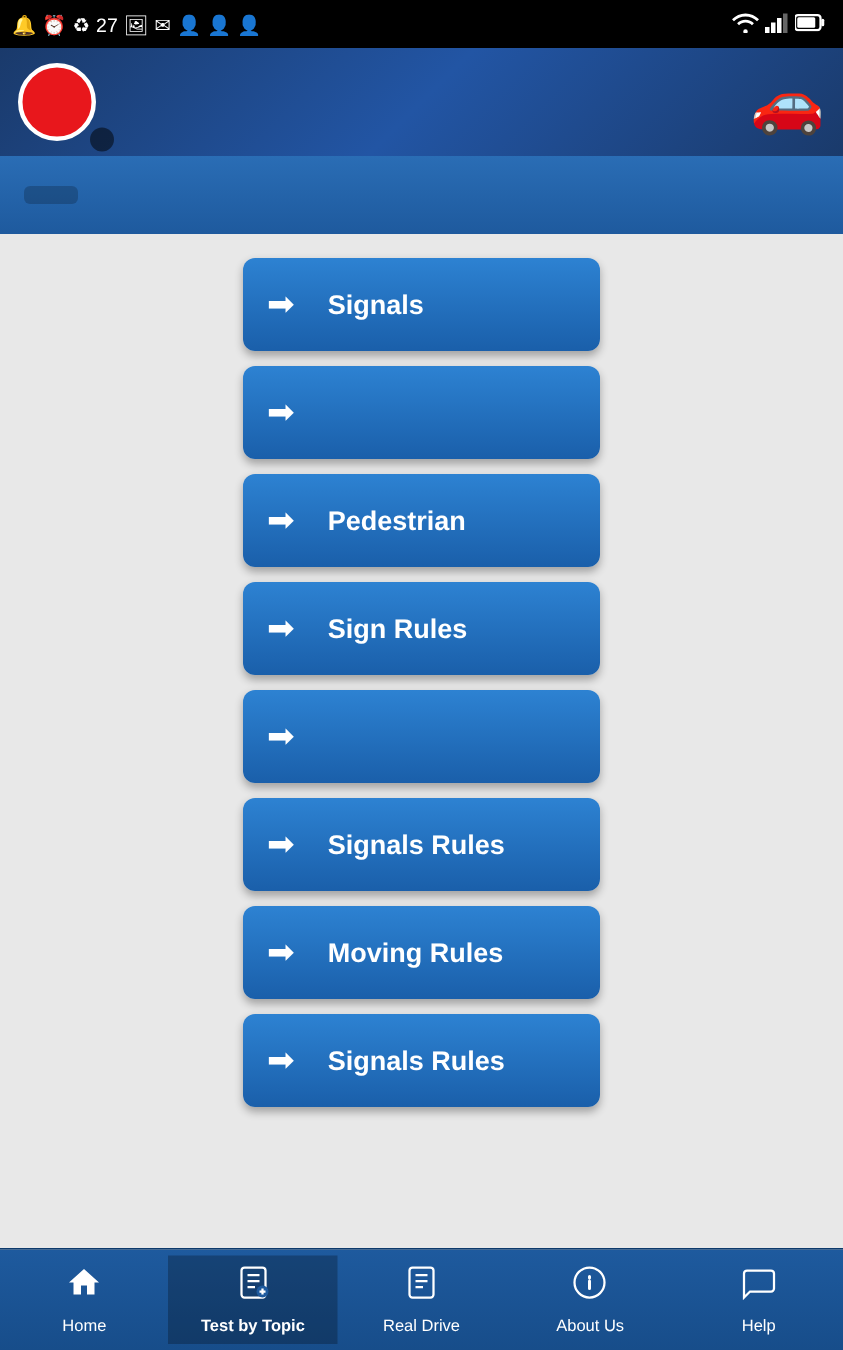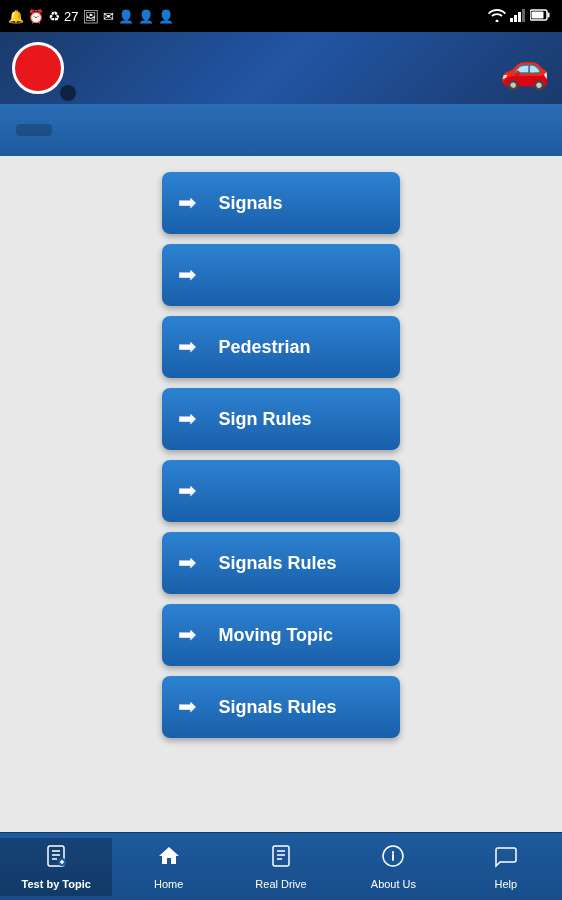--- a/index.html
+++ b/index.html
@@ -260,45 +260,45 @@
   </button>
     <button class="category-btn">
     <span class="btn-arrow">➡</span>
   </button>
     <button class="category-btn">
     <span class="btn-arrow">➡</span>
     <span class="btn-label">Signals Rules</span>
   </button>
     <button class="category-btn">
     <span class="btn-arrow">➡</span>
-    <span class="btn-label">Moving Topic</span>
+    <span class="btn-label">Moving Rules</span>
   </button>
     <button class="category-btn">
     <span class="btn-arrow">➡</span>
     <span class="btn-label">Signals Rules</span>
   </button>
   </div>
 
 <div id="bottom-nav">
-<div class="nav-item active">
+<div class="nav-item">
+    <span class="nav-icon"><svg width="24" height="24" viewBox="0 0 24 24" fill="white">
+          <path d="M10 20v-6h4v6h5v-8h3L12 3 2 12h3v8z"></path>
+        </svg></span>
+    <span class="nav-label">Home</span>
+  </div>
+    <div class="nav-item active">
     <span class="nav-icon"><svg width="24" height="24" viewBox="0 0 24 24" fill="white">
           <rect x="4" y="2" width="16" height="20" rx="2" fill="none" stroke="white" stroke-width="1.5"></rect>
           <path d="M8 7h8M8 11h8M8 15h5" stroke="white" stroke-width="1.5"></path>
           <circle cx="18" cy="18" r="4" fill="#1e5a9e"></circle>
           <path d="M16 18h4M18 16v4" stroke="white" stroke-width="1.5"></path>
         </svg></span>
     <span class="nav-label">Test by Topic</span>
   </div>
     <div class="nav-item">
-    <span class="nav-icon"><svg width="24" height="24" viewBox="0 0 24 24" fill="white">
-          <path d="M10 20v-6h4v6h5v-8h3L12 3 2 12h3v8z"></path>
-        </svg></span>
-    <span class="nav-label">Home</span>
-  </div>
-    <div class="nav-item">
     <span class="nav-icon"><svg width="24" height="24" viewBox="0 0 24 24" fill="none">
           <rect x="4" y="2" width="16" height="20" rx="2" stroke="white" stroke-width="1.5"></rect>
           <path d="M8 7h8M8 11h8M8 15h5" stroke="white" stroke-width="1.5"></path>
         </svg></span>
     <span class="nav-label">Real Drive</span>
   </div>
     <div class="nav-item">
     <span class="nav-icon"><svg width="24" height="24" viewBox="0 0 24 24" fill="none">
           <circle cx="12" cy="12" r="10" stroke="white" stroke-width="1.5"></circle>
           <path d="M12 8v1M12 11v5" stroke="white" stroke-width="2" stroke-linecap="round"></path>

